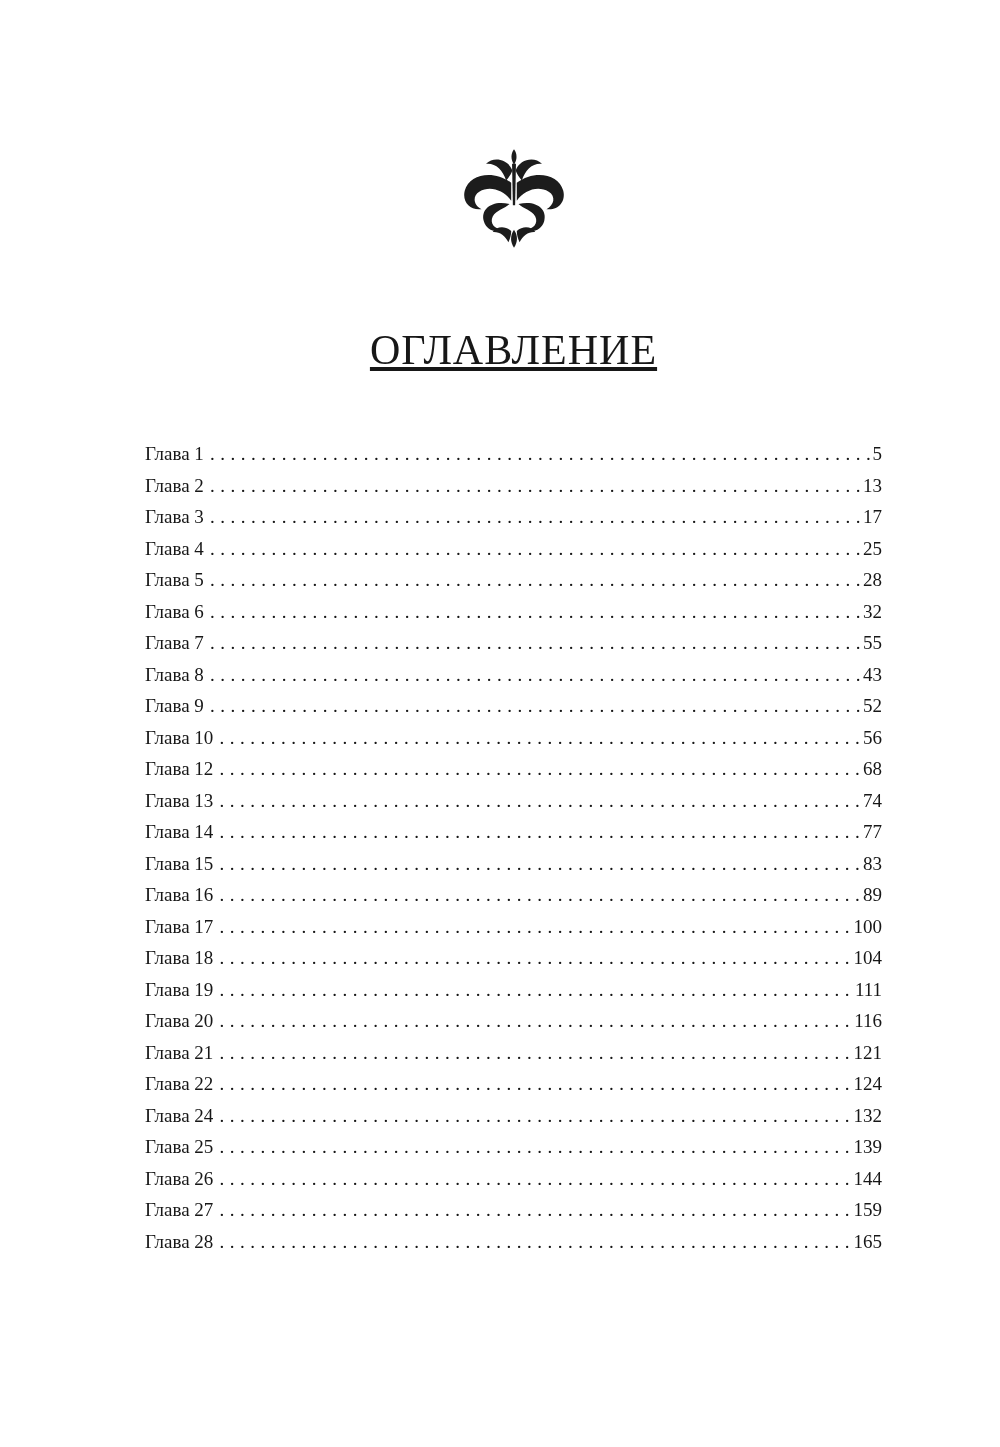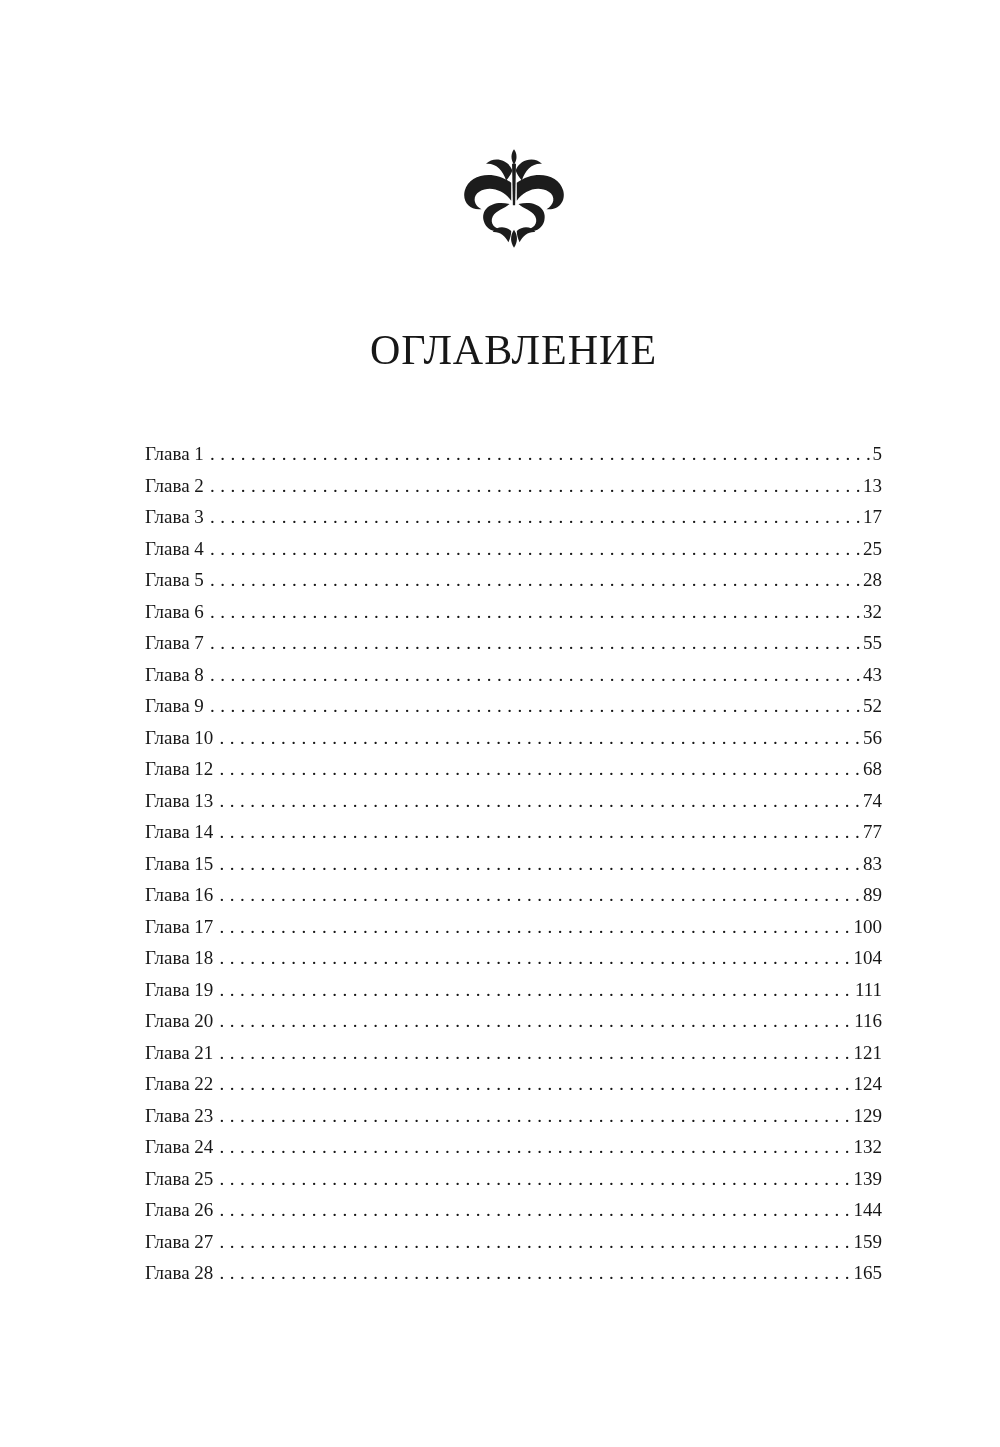--- a/index.html
+++ b/index.html
@@ -38,20 +38,21 @@
     position: absolute;
     top: 327px;
     left: 0;
     width: 100%;
     margin: 0;
     text-align: center;
     font-size: 42px;
     font-weight: normal;
     letter-spacing: 1px;
     line-height: 1.1;
+    text-decoration: underline;
   }
   .toc {
     position: absolute;
     top: 438px;
     left: 0;
     width: 100%;
   }
   .toc-row {
     display: flex;
     align-items: baseline;
@@ -231,25 +232,20 @@
     <span class="toc-dots"></span>
     <span class="toc-page">121</span>
   </div>
 
   <div class="toc-row">
     <span class="toc-label">Глава 22</span>
     <span class="toc-dots"></span>
     <span class="toc-page">124</span>
   </div>
 
-  <div class="toc-row">
-    <span class="toc-label">Глава 23</span>
-    <span class="toc-dots"></span>
-    <span class="toc-page">129</span>
-  </div>
 
   <div class="toc-row">
     <span class="toc-label">Глава 24</span>
     <span class="toc-dots"></span>
     <span class="toc-page">132</span>
   </div>
 
   <div class="toc-row">
     <span class="toc-label">Глава 25</span>
     <span class="toc-dots"></span>

